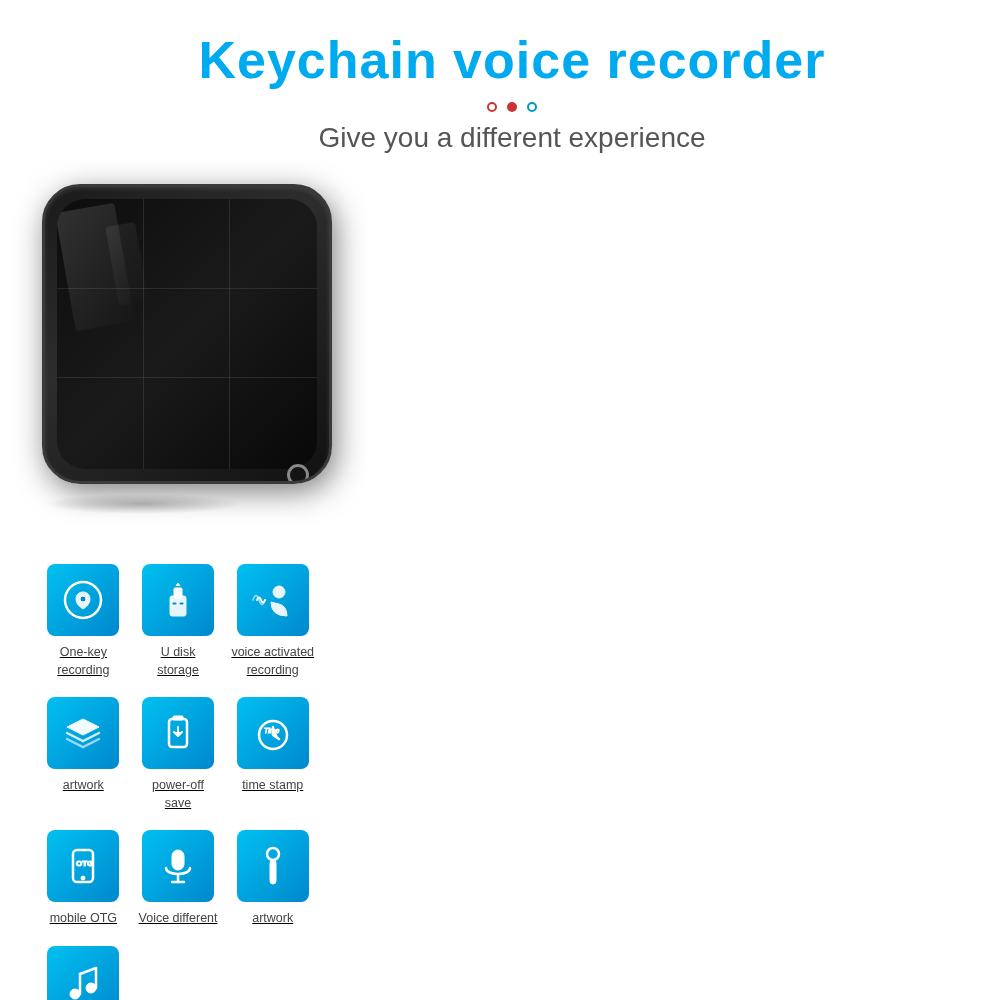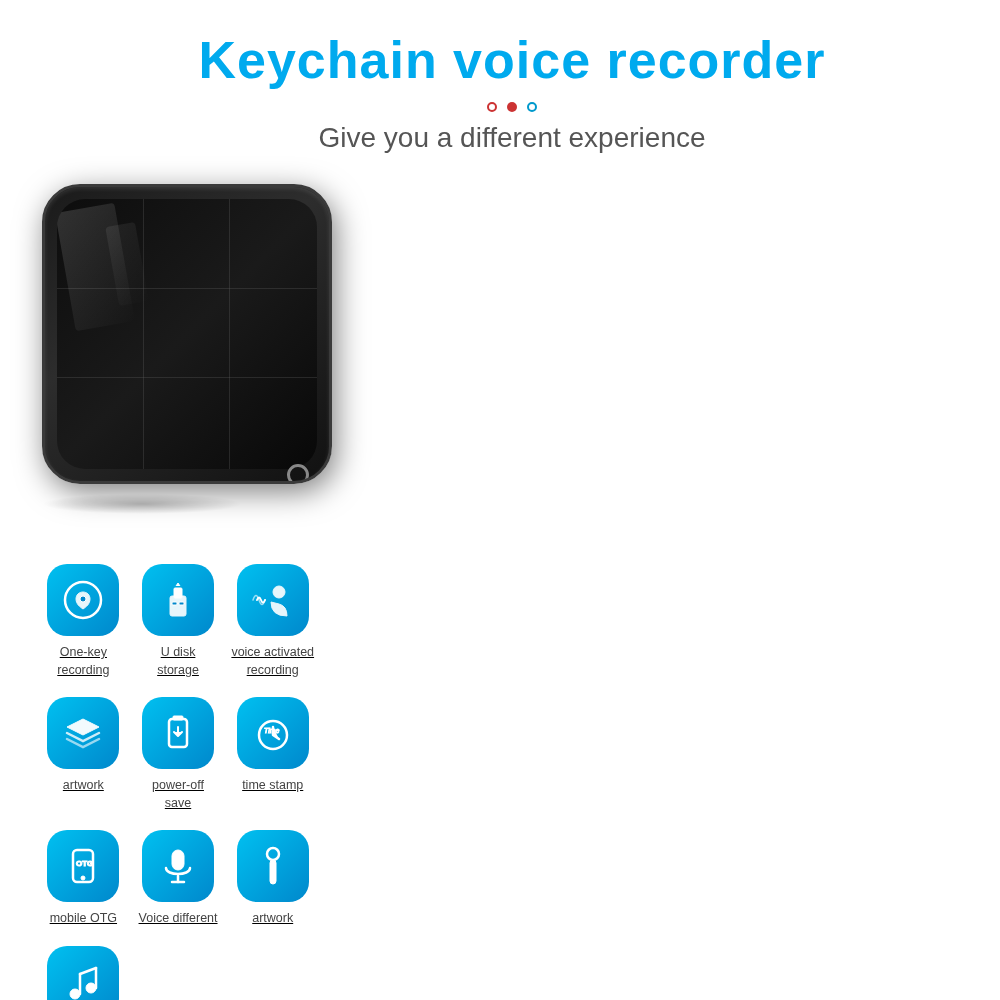--- a/index.html
+++ b/index.html
@@ -155,21 +155,21 @@
     .feature-item {
       display: flex;
       flex-direction: column;
       align-items: center;
       gap: 8px;
     }
     .feature-icon {
       width: 72px;
       height: 72px;
       background: linear-gradient(135deg, #00c0f0 0%, #0088cc 100%);
-      border-radius: 20px;
+      border-radius: 8px;
       display: flex;
       align-items: center;
       justify-content: center;
       color: white;
       font-size: 28px;
     }
     .feature-label {
       font-size: 12.5px;
       color: #444;
       text-align: center;

